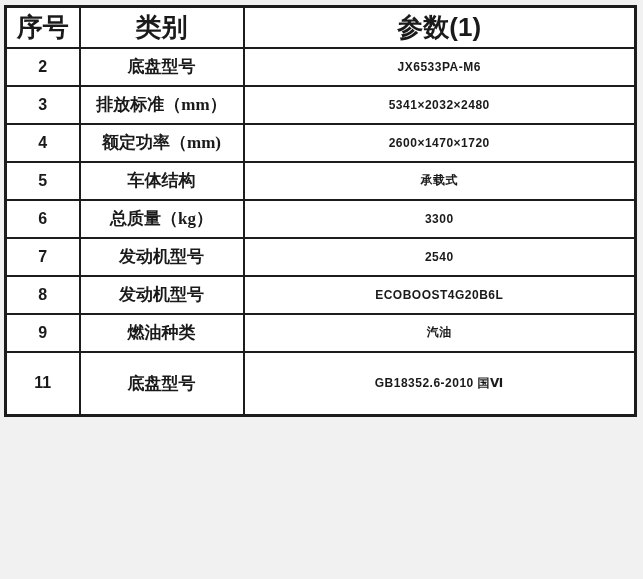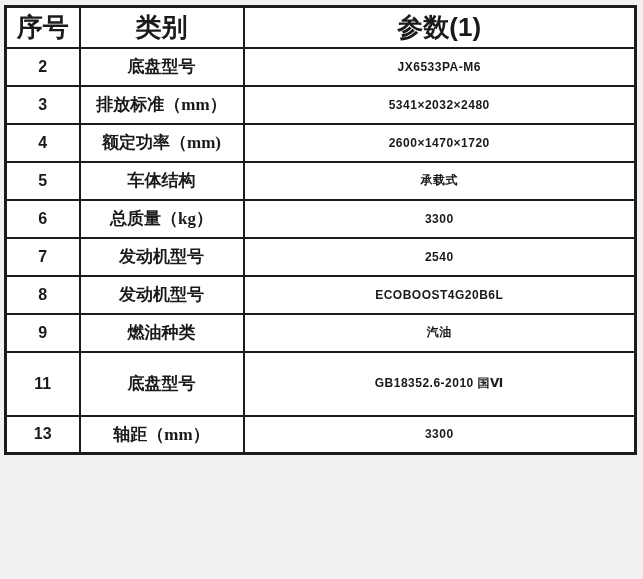--- a/index.html
+++ b/index.html
@@ -91,19 +91,14 @@
     <tr class="data-row">
       <td class="no-cell">9</td>
       <td class="cat-cell">燃油种类</td>
       <td class="val-cell">汽油</td>
     </tr>
     <tr class="data-row tall">
       <td class="no-cell">11</td>
       <td class="cat-cell">底盘型号</td>
       <td class="val-cell">GB18352.6-2010 国Ⅵ</td>
     </tr>
-    <tr class="data-row">
-      <td class="no-cell">13</td>
-      <td class="cat-cell">轴距（mm）</td>
-      <td class="val-cell">3300</td>
-    </tr>
   </tbody>
 </table>
 
 </body></html>

